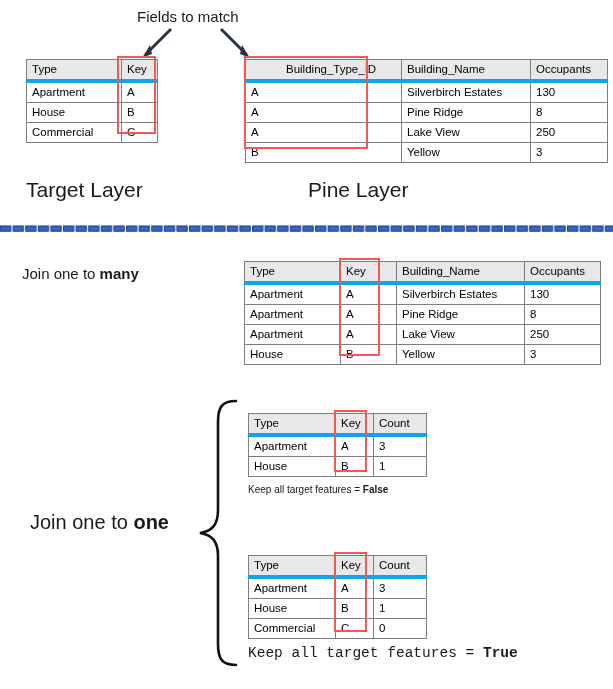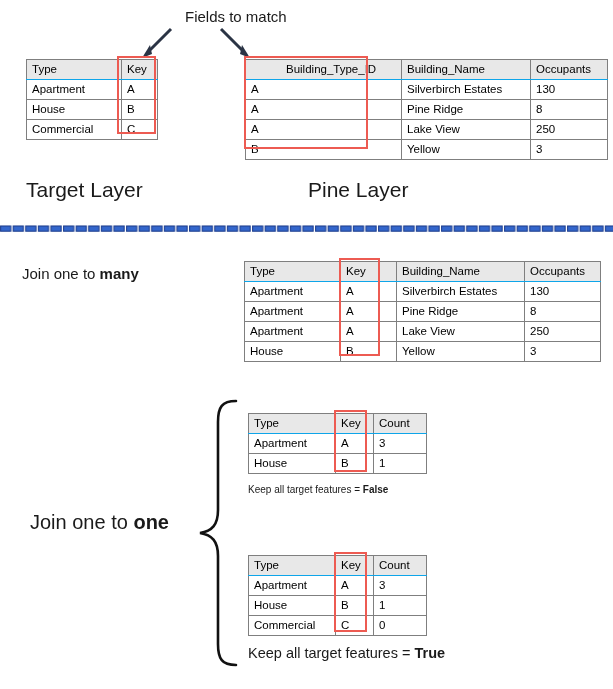--- a/index.html
+++ b/index.html
@@ -43,21 +43,21 @@
     border: 1px solid #7f7f7f;
     padding: 2px 5px 3px 5px;
     text-align: left;
     font-weight: normal;
     white-space: nowrap;
     height: 14px;
     line-height: 14px;
   }
   table.grid thead th {
     background: #e8e8e8;
-    border-bottom: 1px solid #0ea5e9;
+    border-bottom: 4px solid #0ea5e9;
   }
 
   
   .keybox {
     position: absolute;
     border: 2.5px solid #ed5b52;
     box-sizing: border-box;
     pointer-events: none;
     background: transparent;
   }
@@ -73,21 +73,21 @@
     width: 613px;
     height: 10px;
   }
 
   
   .brace-svg { display: block; }
 </style>
 </head>
 <body>
 
-<div class="abs title-text" style="left:137px; top:8px; font-size:15px;margin-left:48px;">Fields to match</div>
+<div class="abs title-text" style="left:137px; top:8px; font-size:15px;">Fields to match</div>
 
 <div class="abs" style="left:138px; top:26px; width:36px; height:32px;">
   <svg class="arrow-svg" width="36" height="32" viewBox="0 0 36 32">
     <line x1="33" y1="3" x2="11" y2="25" stroke="#2b3445" stroke-width="3"></line>
     <polygon points="4,32 14,28 12,19" fill="#2b3445"></polygon>
   </svg>
 </div>
 
 <div class="abs" style="left:218px; top:26px; width:36px; height:32px;">
   <svg class="arrow-svg" width="36" height="32" viewBox="0 0 36 32">
@@ -277,15 +277,15 @@
       <tr>
         <td>Commercial</td>
         <td>C</td>
         <td>0</td>
       </tr>
     </tbody>
   </table>
 </div>
 <div class="keybox" style="left:334px; top:552px; width:33px; height:80px;"></div>
 
-<div class="abs label" style="left:248px; top:645px; font-size:14.5px;">
+<div class="abs label" style="left:248px; top:645px; font-size:14.5px;font-family:Liberation Mono, monospace;">
   <span>Keep all target features = </span><b>True</b>
 </div>
 
 </body></html>

